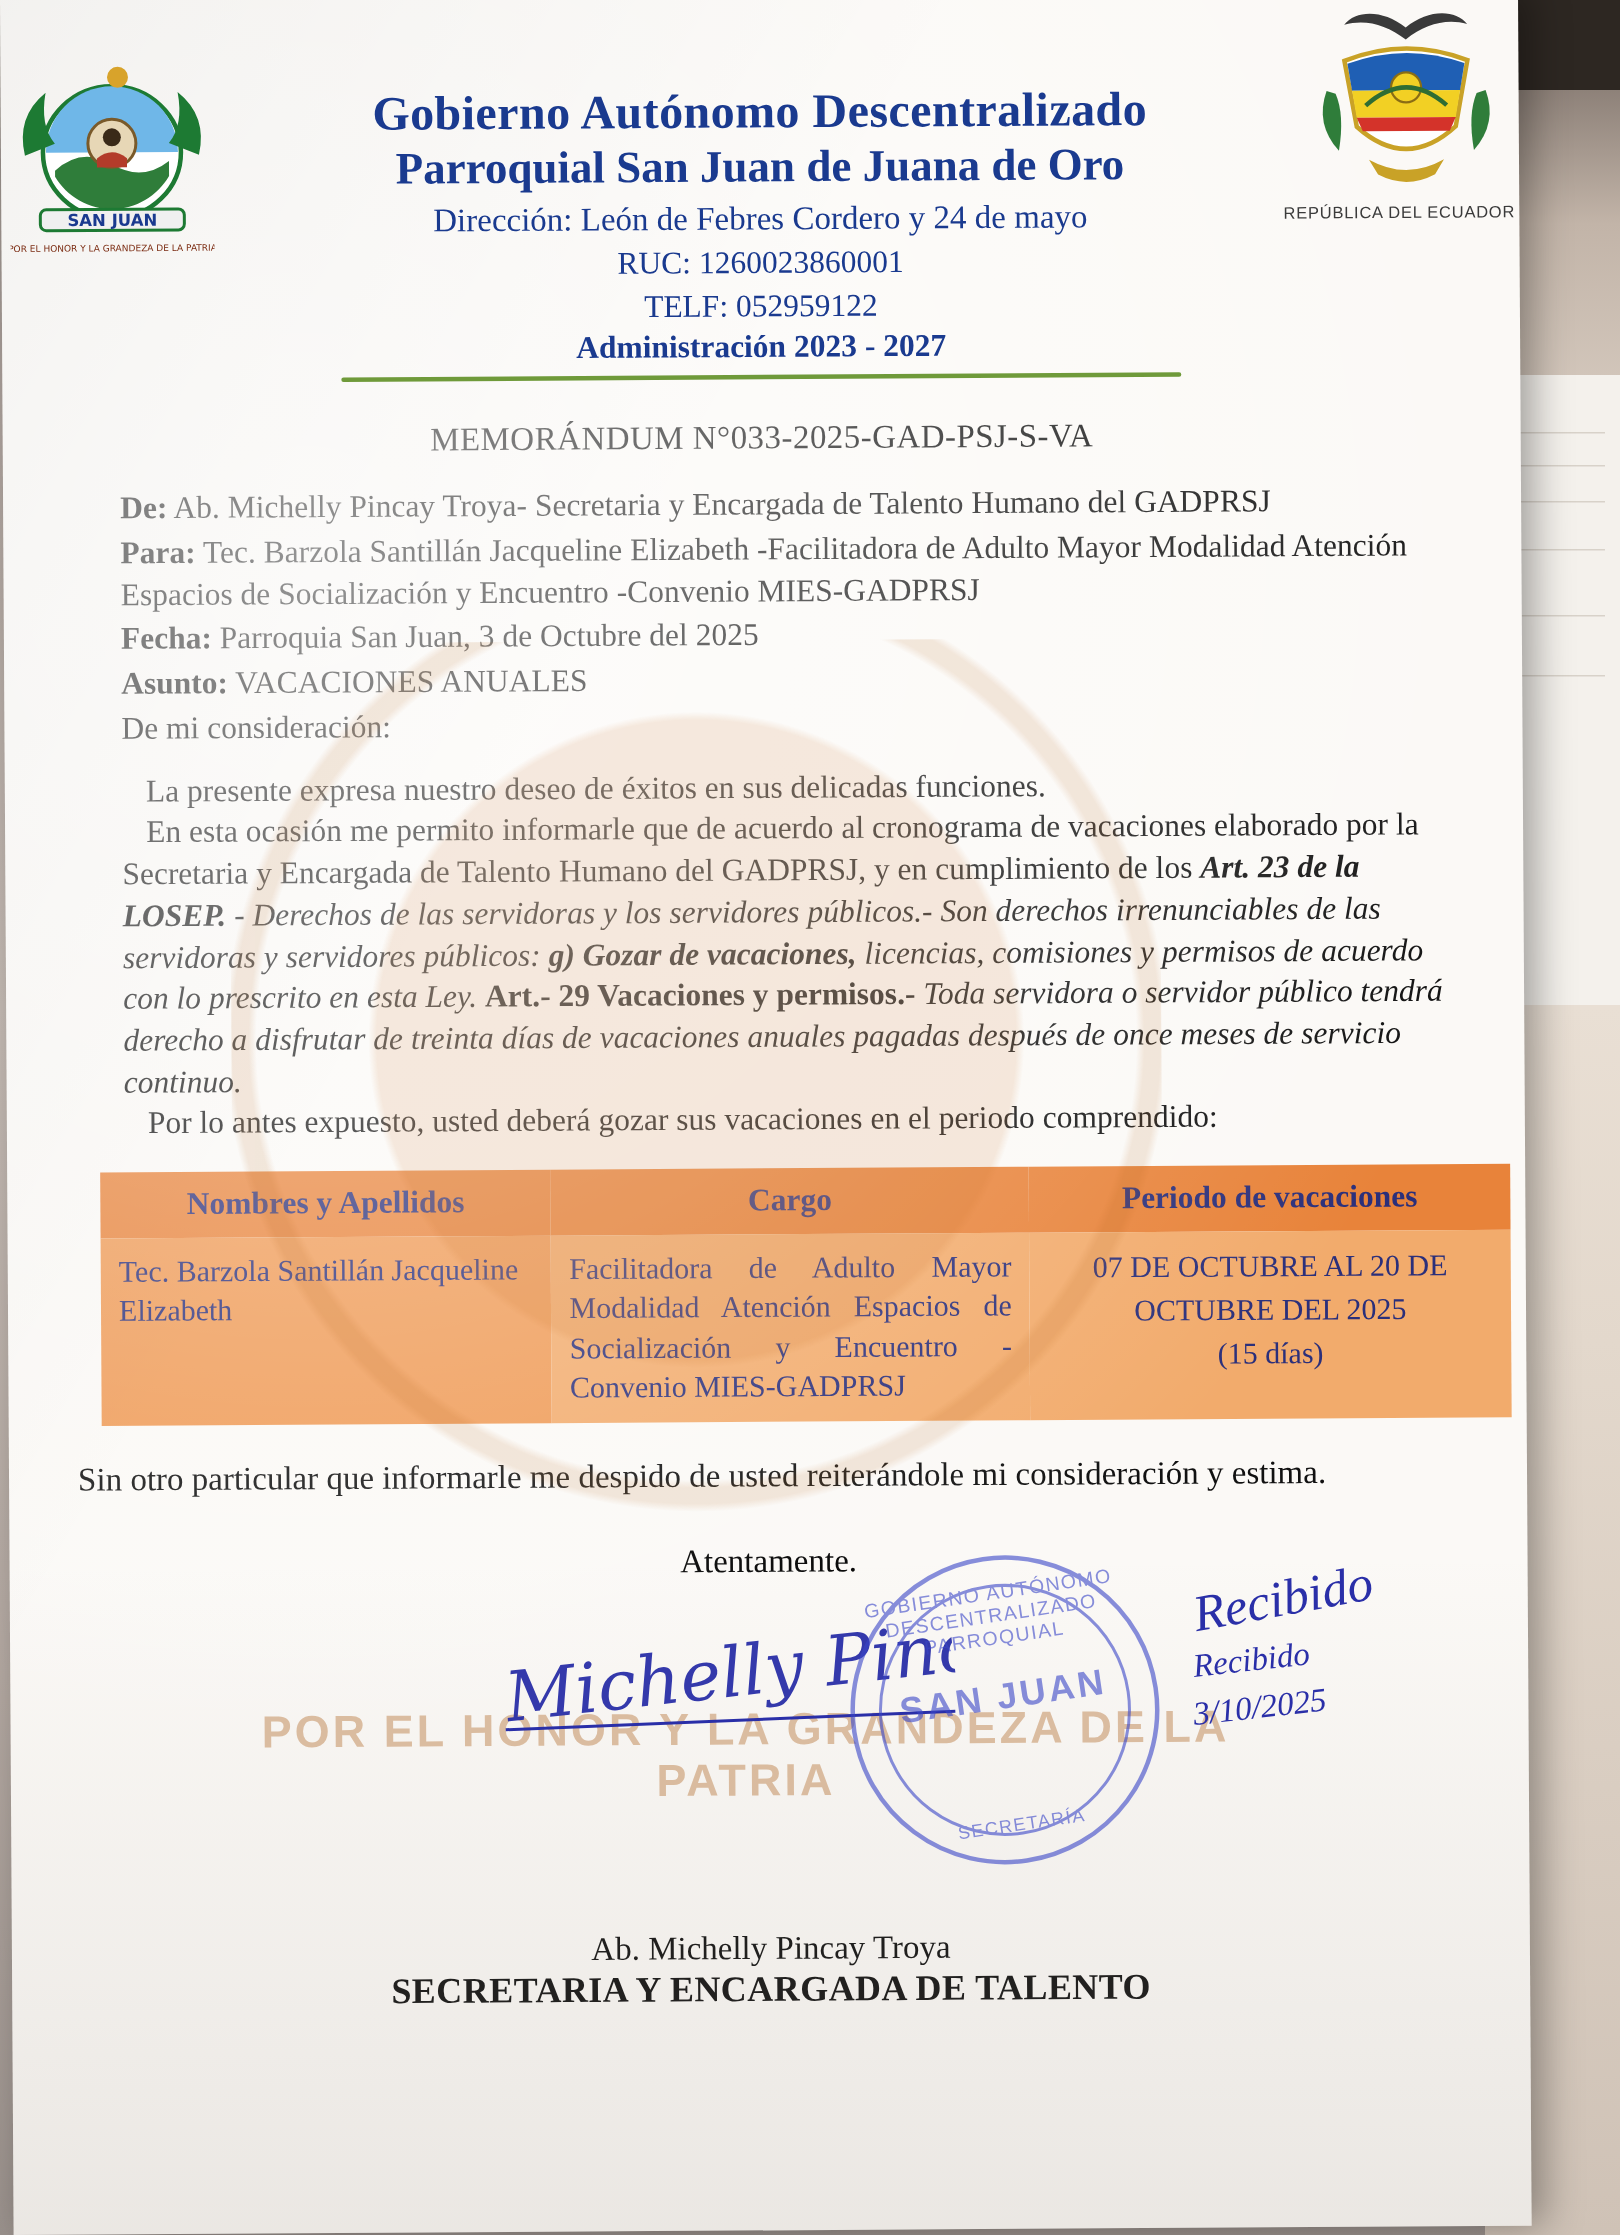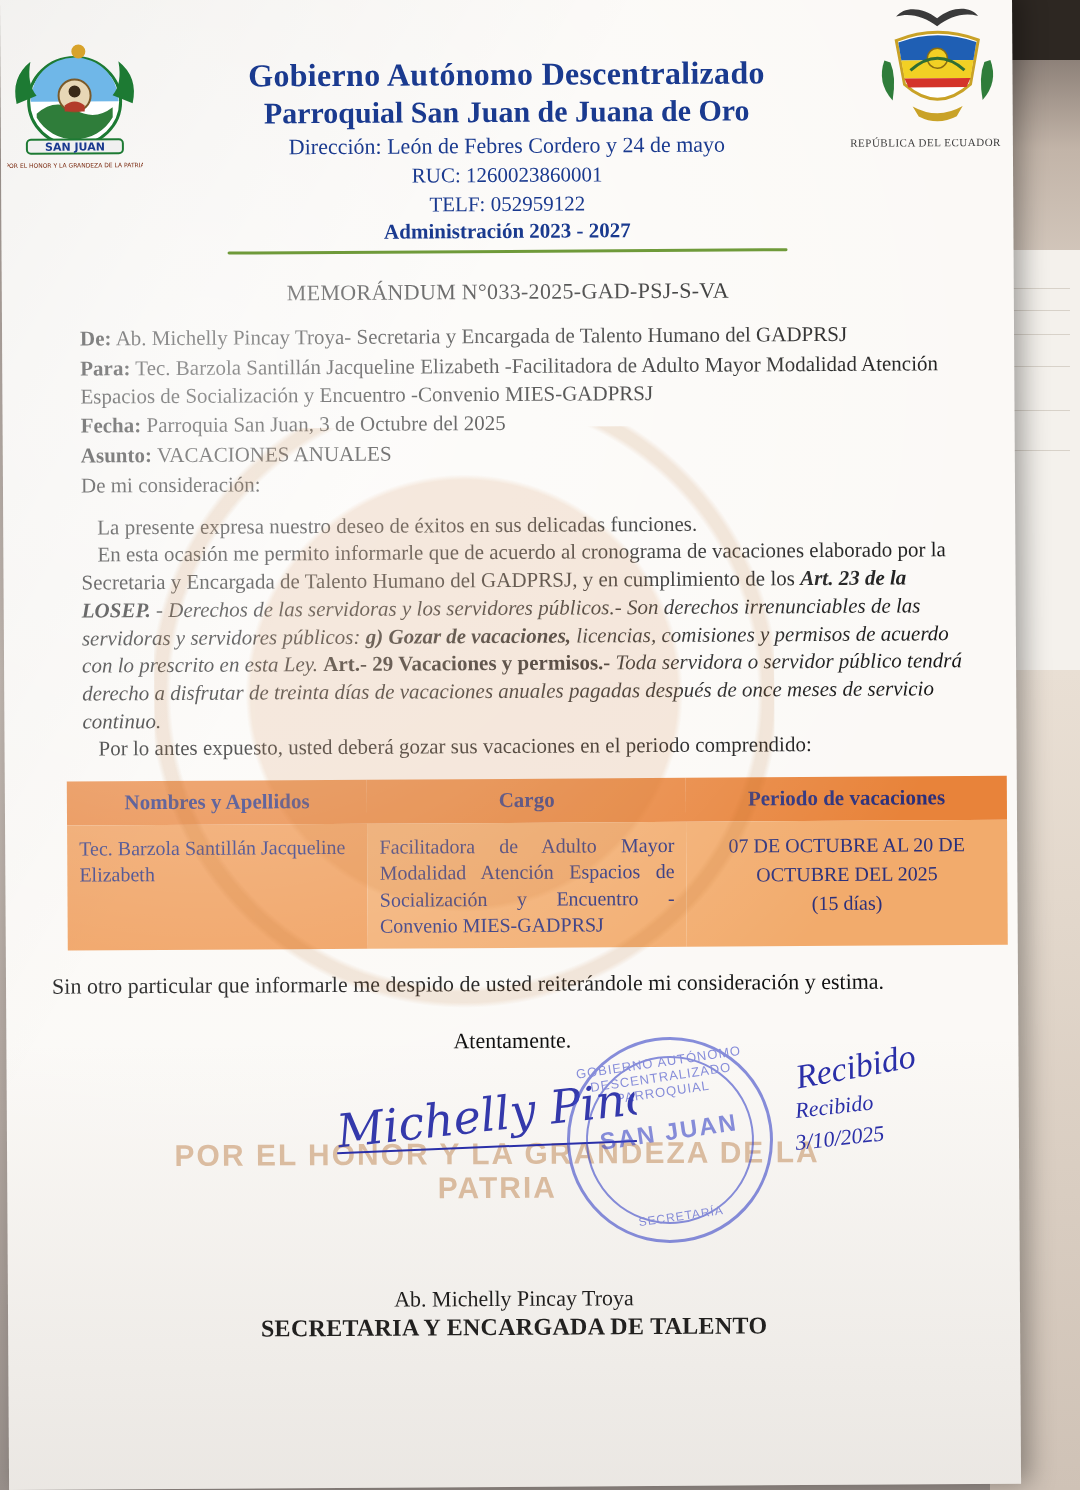--- a/index.html
+++ b/index.html
@@ -83,23 +83,23 @@
   }
   .head-title1{font-size:32px;font-weight:bold;letter-spacing:.3px;line-height:1.12;}
   .head-title2{font-size:30px;font-weight:bold;line-height:1.15;margin-top:2px;}
   .head-line{font-size:22px;margin-top:4px;}
   .head-line.sm{font-size:21px;}
   .head-admin{font-size:21px;font-weight:bold;margin-top:2px;}
   .rule{
     width:560px;height:3px;background:#6f9a3a;margin:6px auto 0 auto;border-radius:2px;
   }
   .rep-ecuador{
-    position:absolute;right:12px;top:142px;width:160px;text-align:right;
+    position:absolute;right:0;top:142px;width:160px;text-align:center;
     font-size:11px;color:#3b3b3b;letter-spacing:.5px;
-    font-family:Liberation Serif, serif;
+    font-family:Liberation Sans, sans-serif;
   }
 
   .memo-no{
     text-align:center;margin-top:26px;font-size:22px;color:#111;letter-spacing:.3px;
   }
 
   .body{padding:18px 54px 0 78px;color:#111;font-size:21px;line-height:1.32;}
   .fld{margin:0 0 2px 0;}
   .fld b{font-weight:bold;}
   .para{margin:0;text-indent:16px;}

